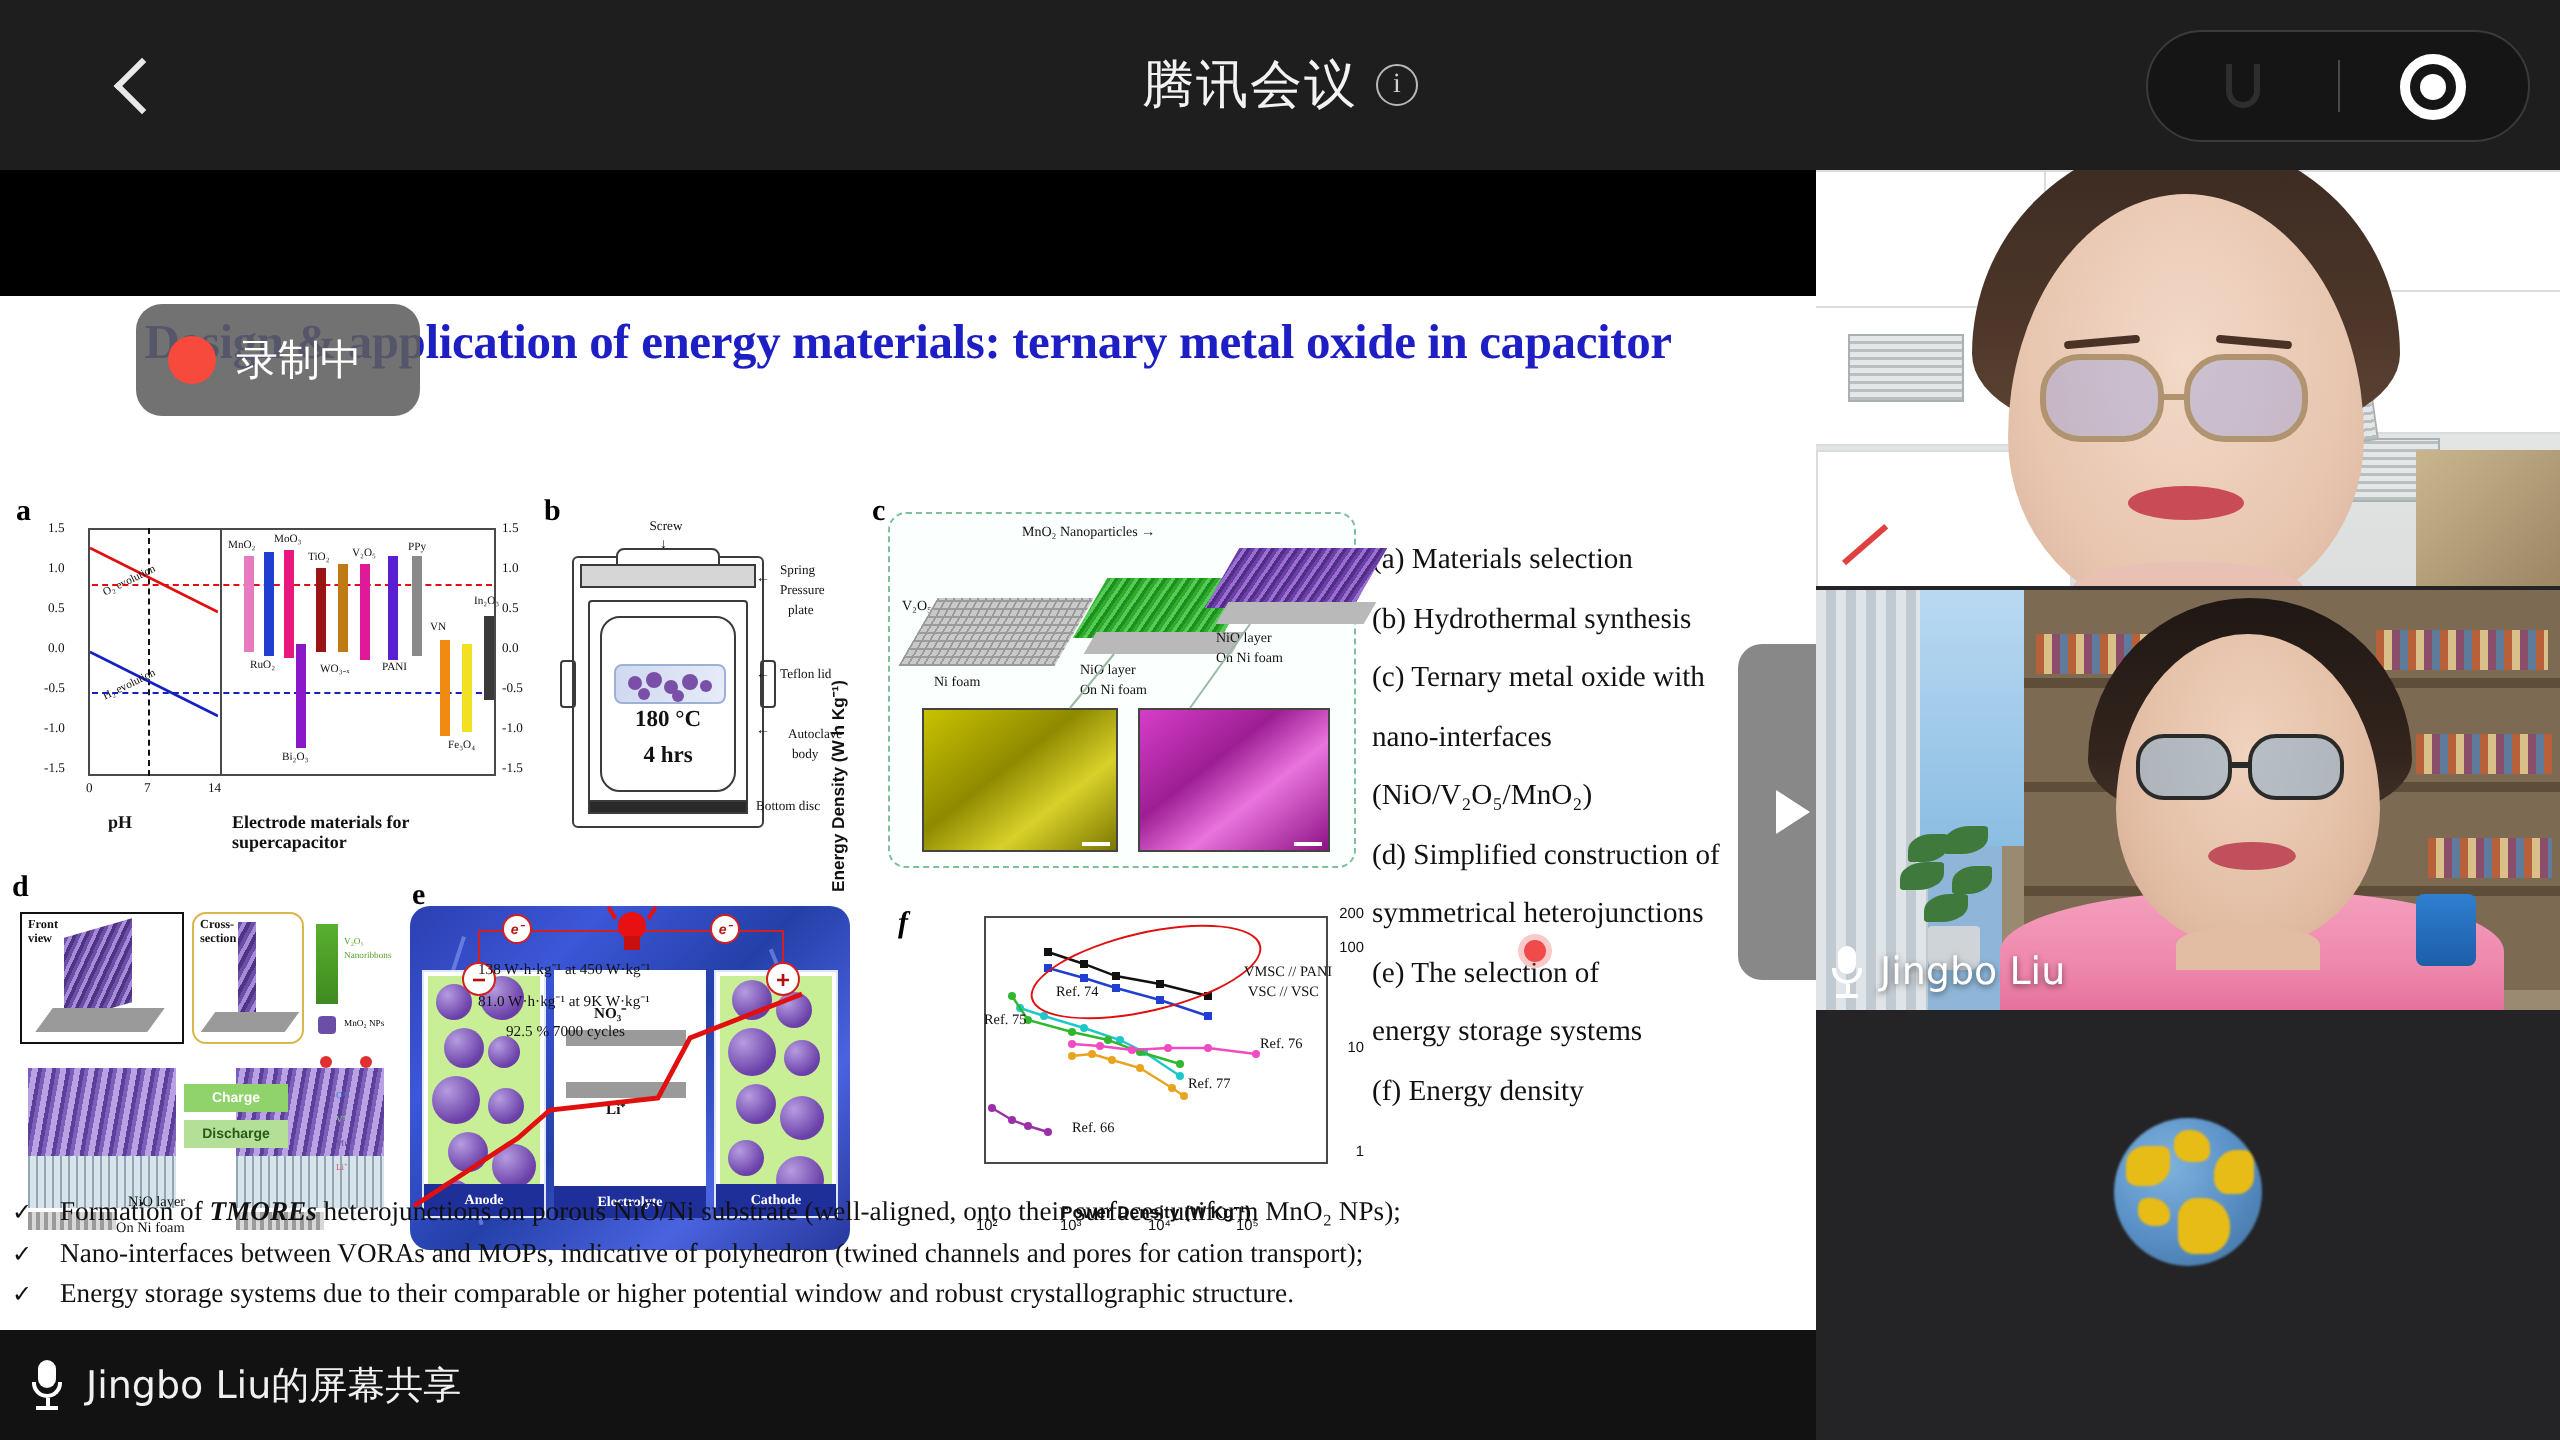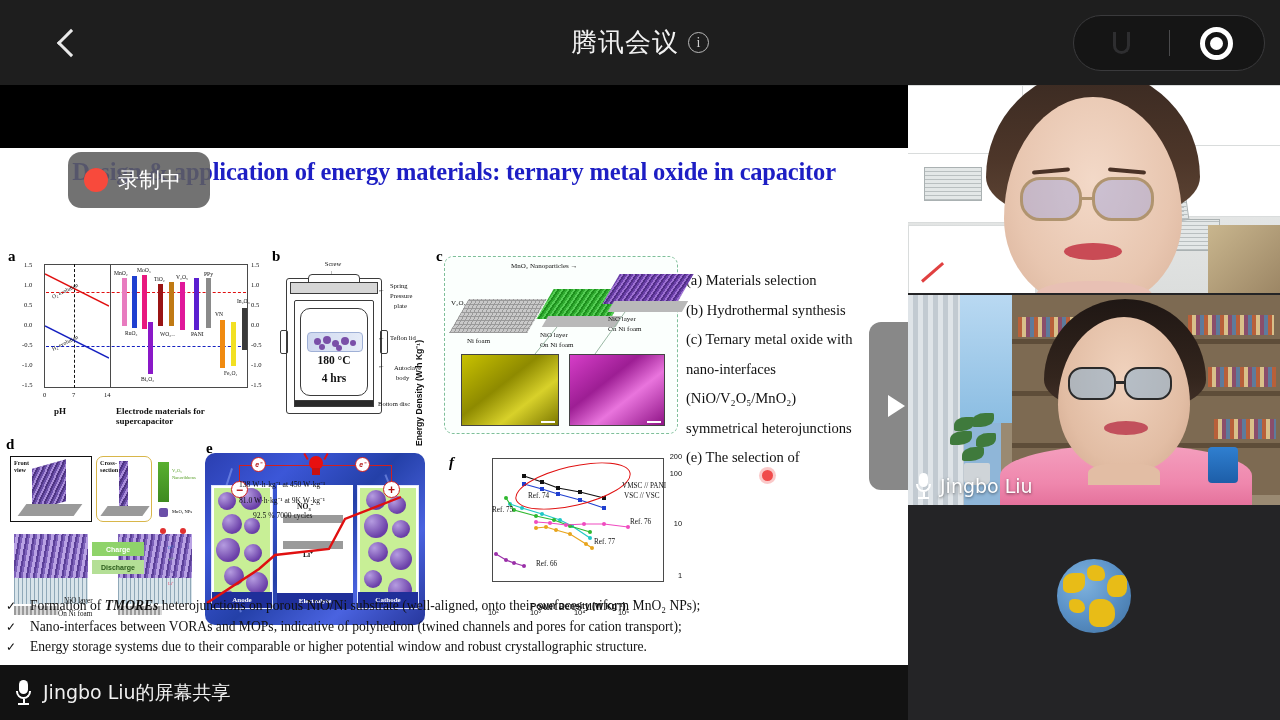--- a/index.html
+++ b/index.html
@@ -303,22 +303,25 @@
     <div class="slide">
 
       <div class="slide-title">Design &amp; application of energy materials: ternary metal oxide in capacitor</div>
 
       <div class="legend-col">
         <div>(a) Materials selection</div>
         <div>(b) Hydrothermal synthesis</div>
         <div>(c) Ternary metal oxide with</div>
         <div>nano-interfaces</div>
         <div>(NiO/V₂O₅/MnO₂)</div>
+        <div>(d) Simplified construction of</div>
         <div>symmetrical heterojunctions</div>
         <div>(e) The selection of</div>
+        <div>energy storage systems</div>
+        <div>(f) Energy density</div>
       </div>
       <div class="red-dot-mark"></div>
 
       <div class="plabel" style="left:8px;top:100px">a</div>
       <div class="pa">
         <div class="axisbox"></div>
         <div class="divline"></div>
         <div class="dash7"></div>
 
         <div class="ytick" style="left:16px;top:1px">1.5</div>

